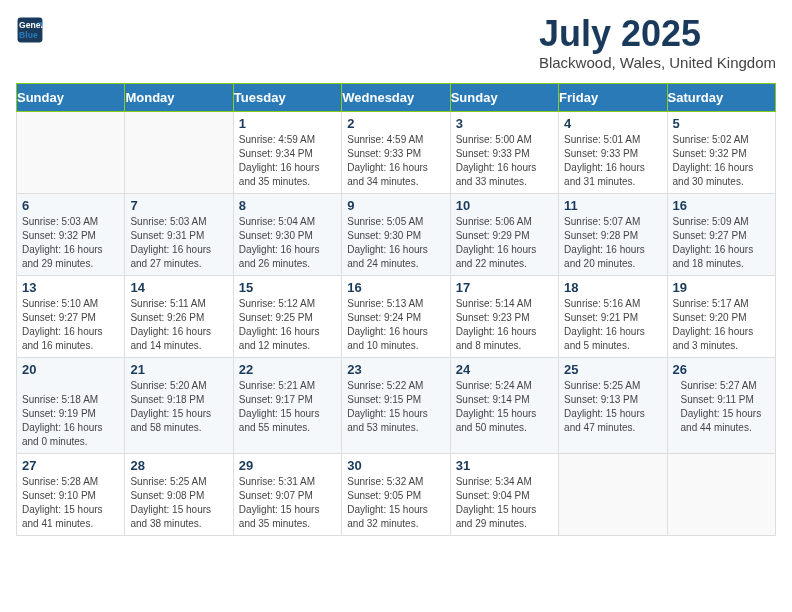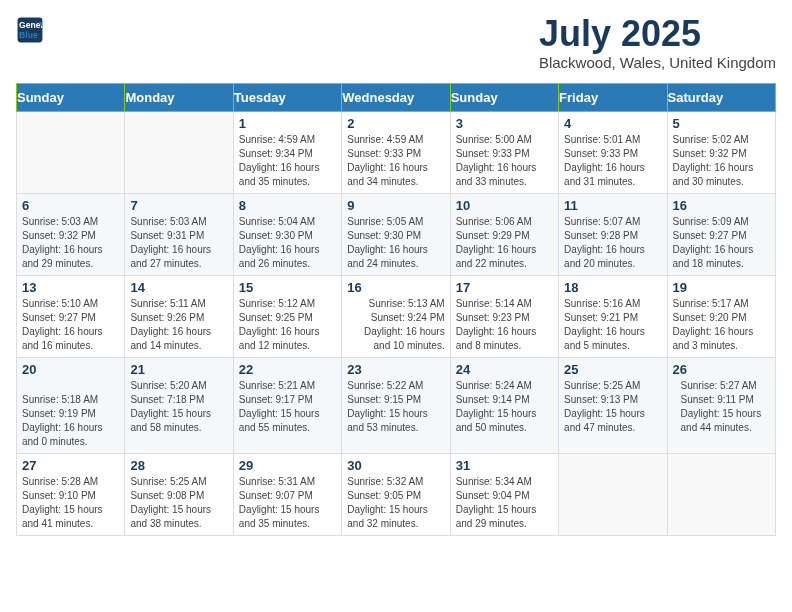--- a/index.html
+++ b/index.html
@@ -214,21 +214,21 @@
 Daylight: 16 hours and 14 minutes.</div>
         </td>
         <td>
           <div class="day-number">15</div>
           <div class="day-info" style="white-space: pre-line;">Sunrise: 5:12 AM
 Sunset: 9:25 PM
 Daylight: 16 hours and 12 minutes.</div>
         </td>
         <td>
           <div class="day-number">16</div>
-          <div class="day-info" style="white-space: pre-line; text-align: right;">Sunrise: 5:13 AM
+          <div class="day-info" style="white-space: pre-line;">Sunrise: 5:13 AM
 Sunset: 9:24 PM
 Daylight: 16 hours and 10 minutes.</div>
         </td>
         <td>
           <div class="day-number">17</div>
           <div class="day-info" style="white-space: pre-line;">Sunrise: 5:14 AM
 Sunset: 9:23 PM
 Daylight: 16 hours and 8 minutes.</div>
         </td>
         <td>
@@ -247,21 +247,21 @@
       <tr>
         <td>
           <div class="day-number">20</div>
           <div class="day-info" style="white-space: pre-line; margin-top: 16px;">Sunrise: 5:18 AM
 Sunset: 9:19 PM
 Daylight: 16 hours and 0 minutes.</div>
         </td>
         <td>
           <div class="day-number">21</div>
           <div class="day-info" style="white-space: pre-line;">Sunrise: 5:20 AM
-Sunset: 7:18 PM
+Sunset: 9:18 PM
 Daylight: 15 hours and 58 minutes.</div>
         </td>
         <td>
           <div class="day-number">22</div>
           <div class="day-info" style="white-space: pre-line;">Sunrise: 5:21 AM
 Sunset: 9:17 PM
 Daylight: 15 hours and 55 minutes.</div>
         </td>
         <td>
           <div class="day-number">23</div>

